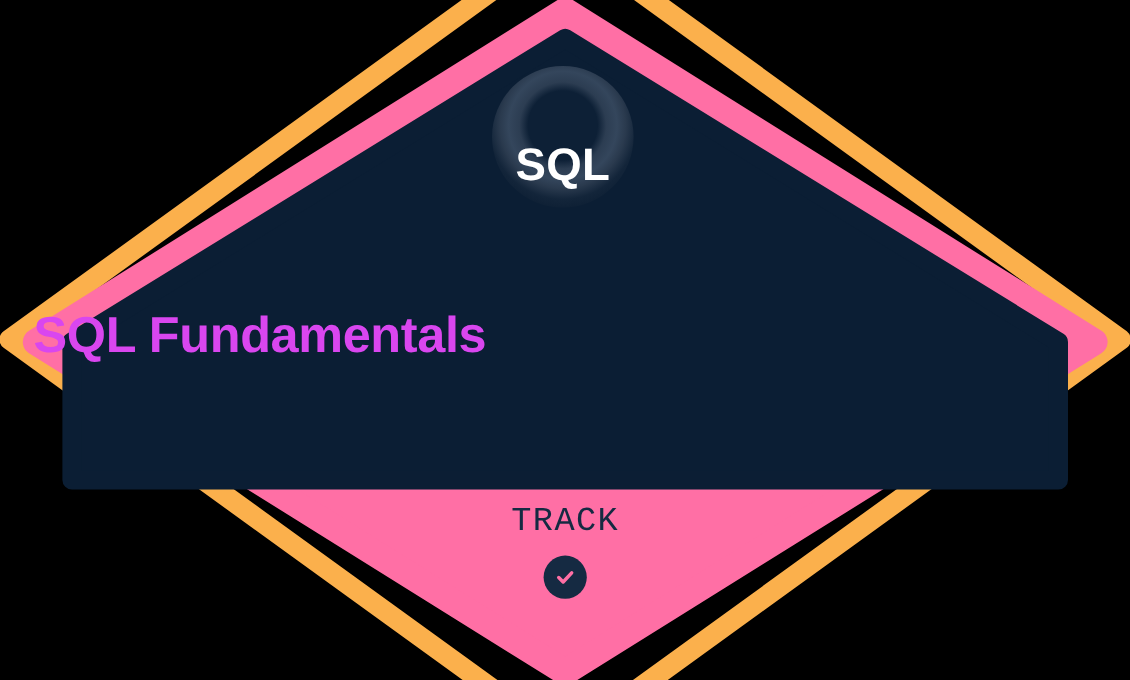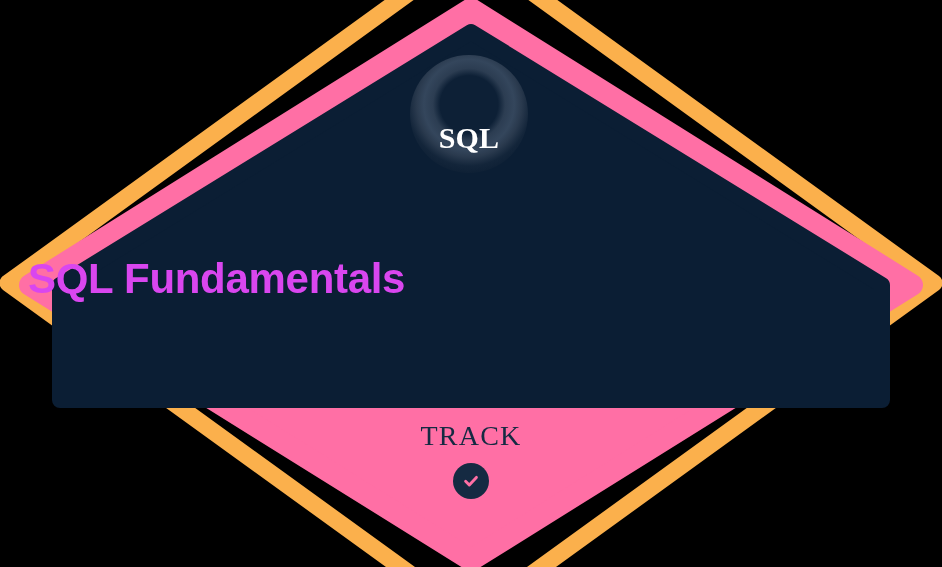--- a/index.html
+++ b/index.html
@@ -58,25 +58,25 @@
         #2a3a4e 58%,
         #13253a 68%,
         #0c1e33 80%,
         #0b1c30 100%);
     display: flex;
     align-items: center;
     justify-content: center;
   }
   .emblem-label {
     color: #ffffff;
-    font-size: 30px;
+    font-size: 38px;
     font-weight: 700;
     letter-spacing: 0.2px;
     line-height: 1;
-    font-family: Liberation Serif, serif;
+    font-family: Liberation Sans, sans-serif;
     margin-top: 48px;
   }
 
   
   .title {
     position: absolute;
     left: 0;
     top: 256px;
     width: 942px;
     text-align: left;
@@ -96,21 +96,21 @@
     top: 419px;
     width: 942px;
     text-align: center;
   }
   .status-line {
     color: #152A42;
     font-size: 28px;
     font-weight: 500;
     letter-spacing: 1.2px;
     line-height: 1.22;
-    font-family: Liberation Serif, serif;
+    font-family: Liberation Mono, monospace;
   }
   .check-wrap {
     margin-top: 10px;
     display: flex;
     justify-content: center;
   }
   .check-circle {
     width: 36px;
     height: 36px;
     border-radius: 50%;

